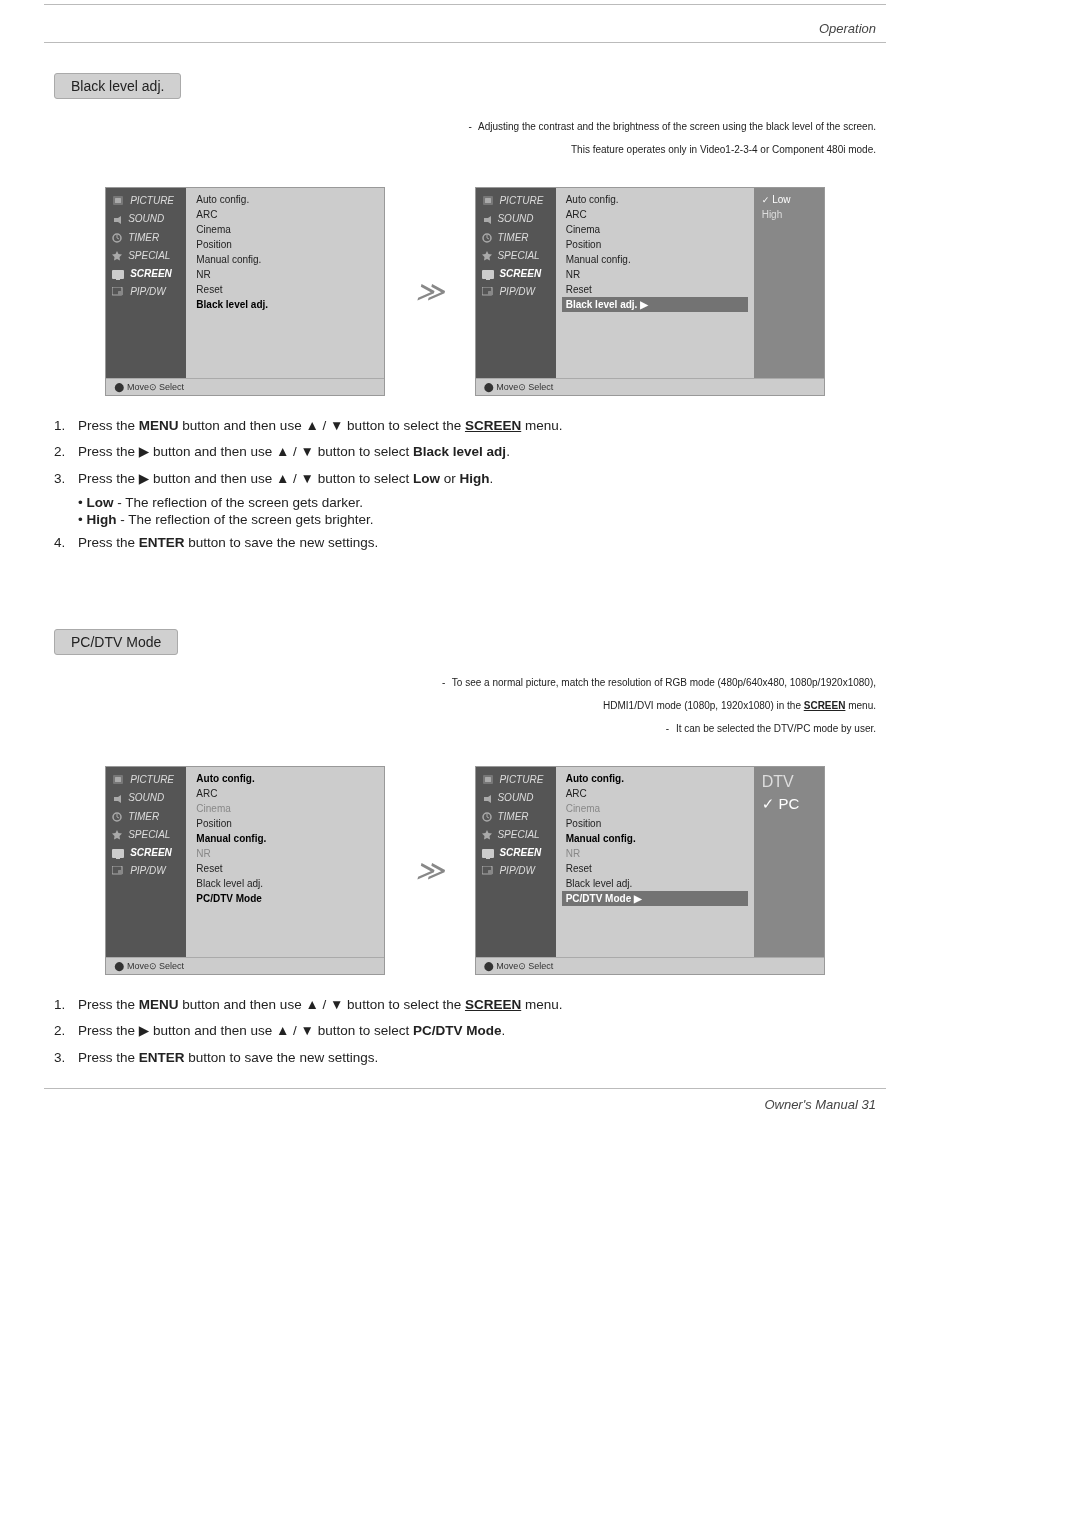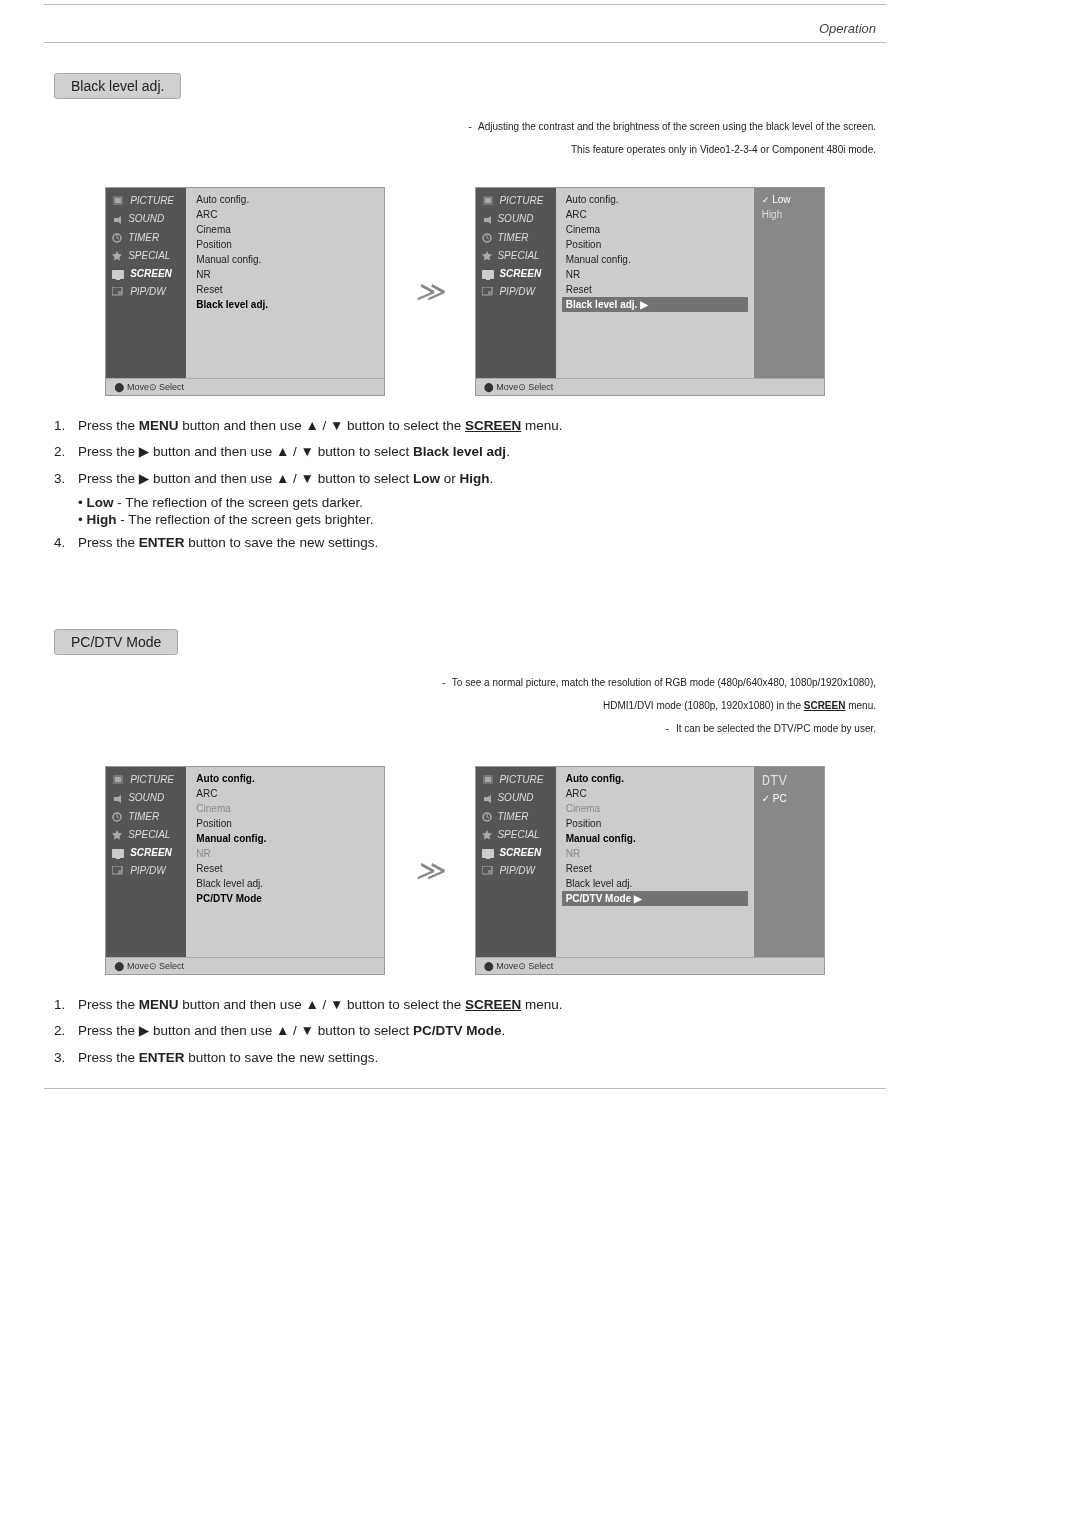--- a/index.html
+++ b/index.html
@@ -533,22 +533,22 @@
           <div class="menu-center-item">ARC</div>
           <div class="menu-center-item" style="color:#888;">Cinema</div>
           <div class="menu-center-item">Position</div>
           <div class="menu-center-item bold">Manual config.</div>
           <div class="menu-center-item" style="color:#888;">NR</div>
           <div class="menu-center-item">Reset</div>
           <div class="menu-center-item">Black level adj.</div>
           <div class="menu-center-item selected">PC/DTV Mode ▶</div>
         </div>
         <div class="menu-right-panel">
-          <div style="color:#ddd;font-size:14px;padding:2px;font-family:Liberation Mono, monospace;">DTV</div>
-          <div style="color:#fff;font-size:10px;padding:2px;">✓ PC</div>
+          <div style="color:#ddd;font-size:16px;padding:2px;">DTV</div>
+          <div style="color:#fff;font-size:15px;padding:2px;">✓ PC</div>
         </div>
       </div>
       <div class="menu-bottom">
         <span>⬤ Move</span>
         <span>⊙ Select</span>
       </div>
     </div>
   </div>
 
   <div class="instructions">
@@ -560,14 +560,17 @@
       <span class="instr-num">2.</span>
       <span class="instr-text">Press the ▶ button and then use ▲ / ▼ button to select <b>PC/DTV Mode</b>.</span>
     </div>
     <div class="instr-item">
       <span class="instr-num">3.</span>
       <span class="instr-text">Press the <b>ENTER</b> button to save the new settings.</span>
     </div>
   </div>
 
   <div class="footer-rule"></div>
+  <div class="footer-row">
+    <span class="footer-text">Owner's Manual  31</span>
+  </div>
 
 </div>
 
 </body></html>

